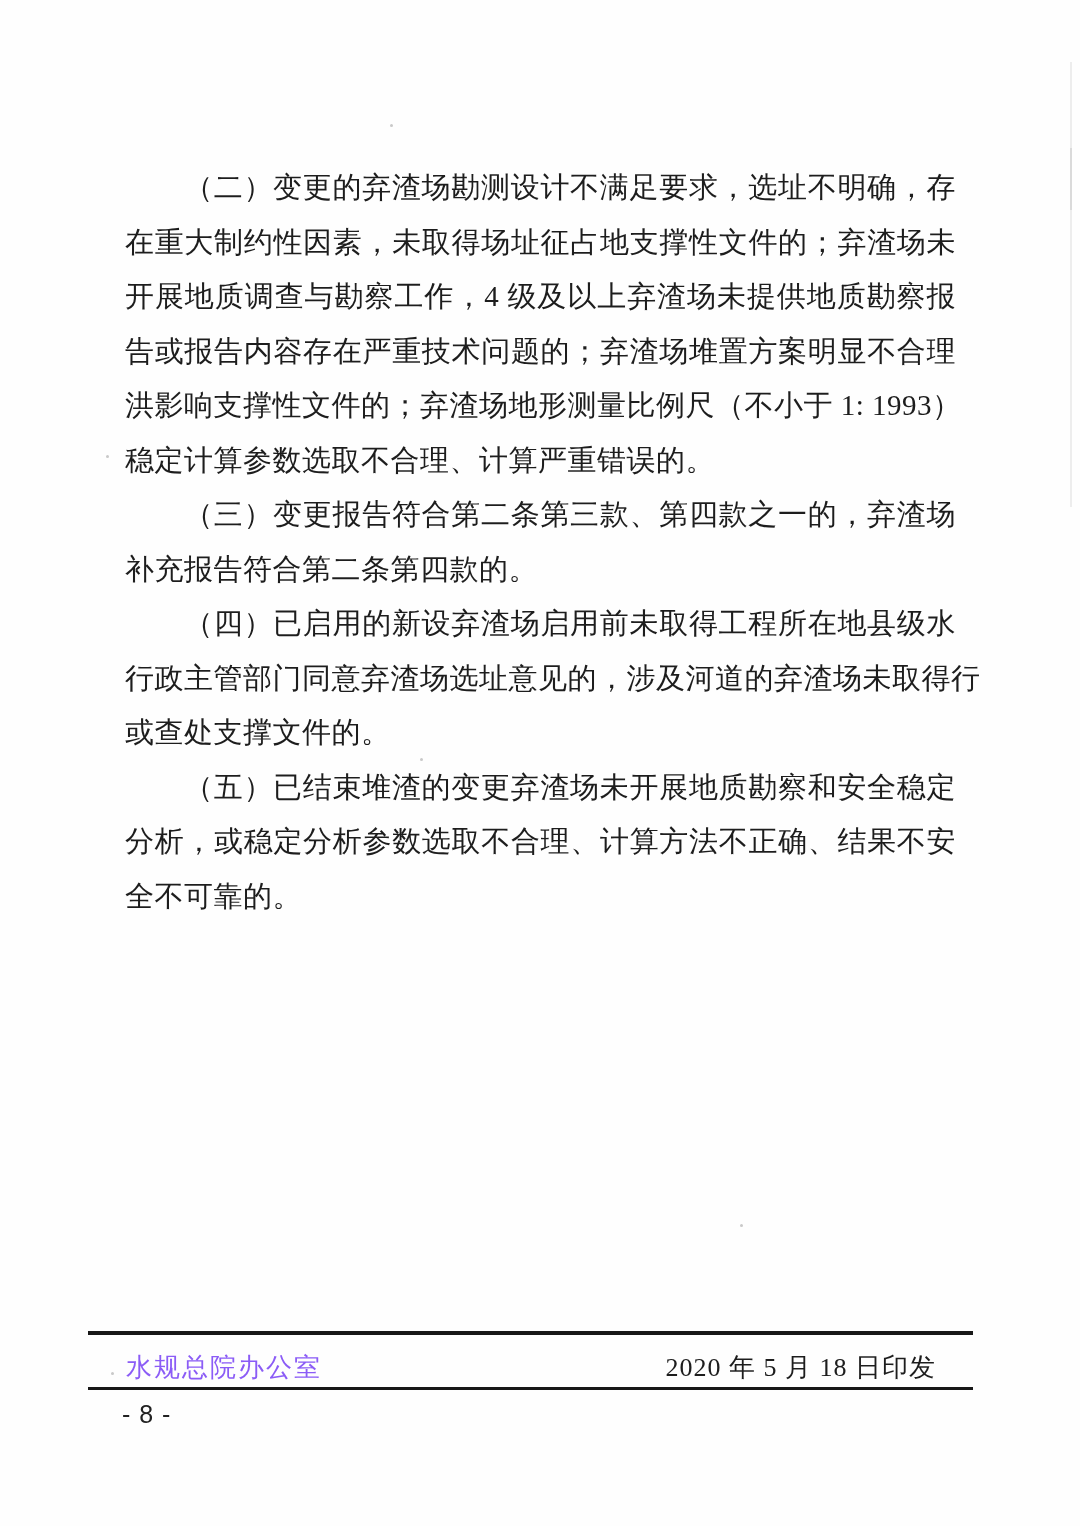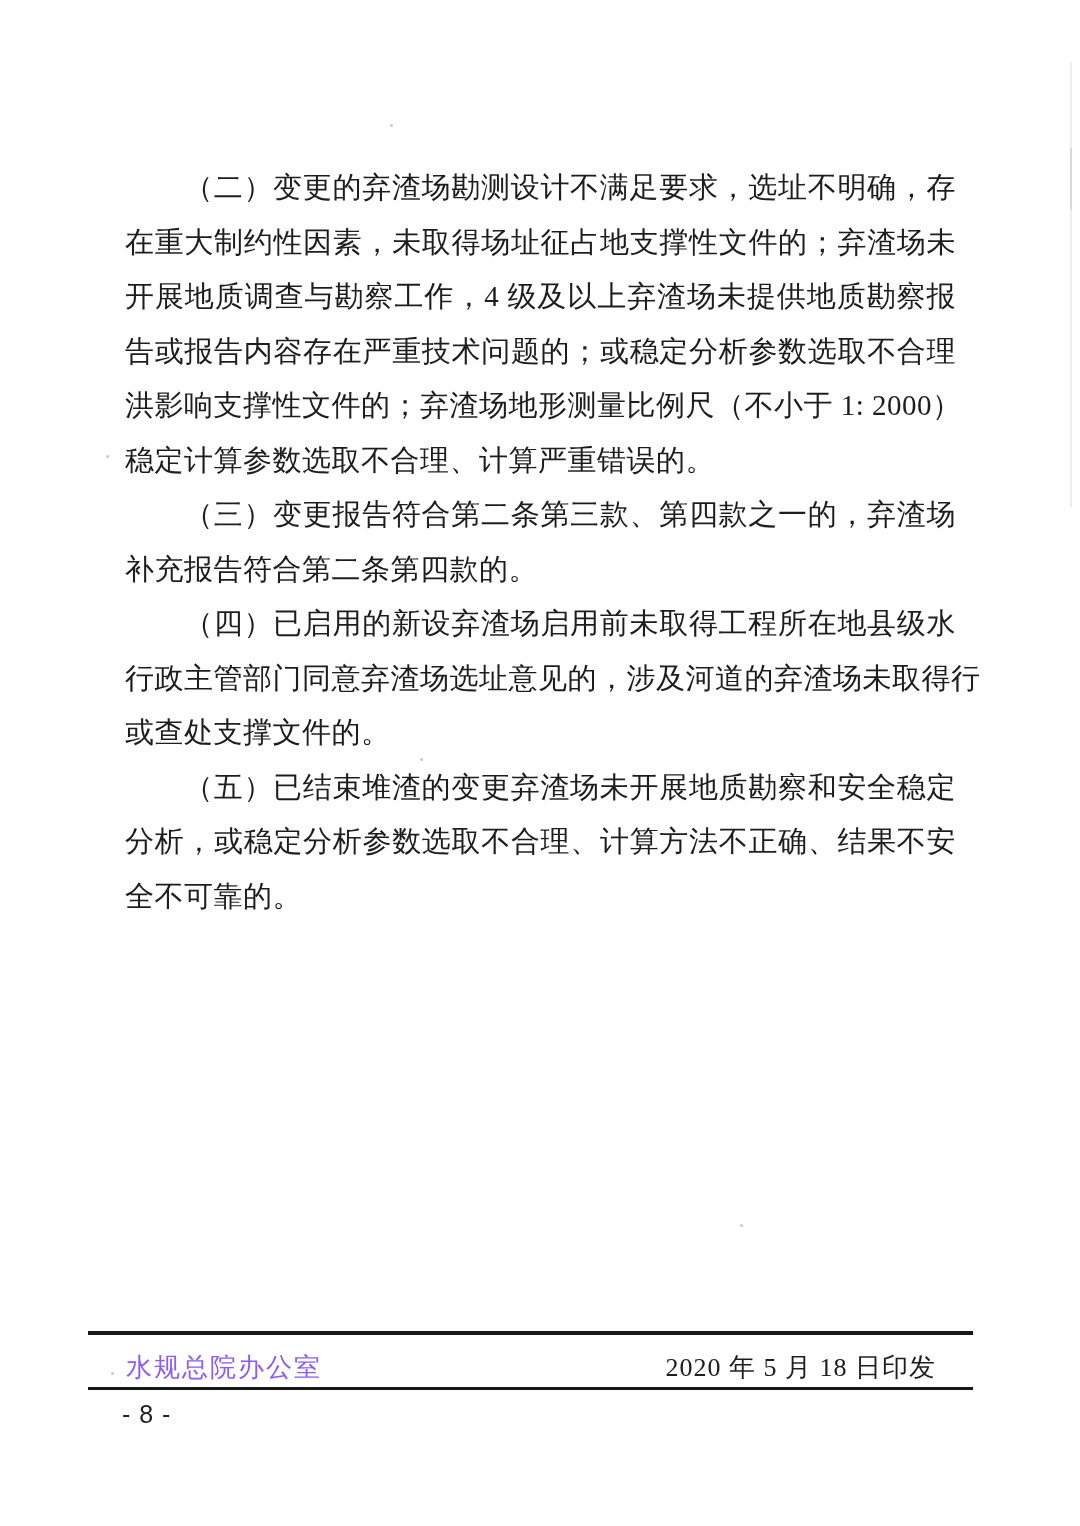--- a/index.html
+++ b/index.html
@@ -105,22 +105,22 @@
 </style>
 </head>
 <body>
 
 <div class="page">
 
   <div class="doc-body" id="doc-body">
       <div class="line first">（二）变更的弃渣场勘测设计不满足要求，选址不明确，存</div>
       <div class="line">在重大制约性因素，未取得场址征占地支撑性文件的；弃渣场未</div>
       <div class="line">开展地质调查与勘察工作，4 级及以上弃渣场未提供地质勘察报</div>
-      <div class="line">告或报告内容存在严重技术问题的；或稳定分析参数选取不合理</div>
-      <div class="line">洪影响支撑性文件的；弃渣场地形测量比例尺（不小于 1: 2000）</div>
+      <div class="line">告或报告内容存在严重技术问题的；弃渣场堆置方案明显不合理</div>
+      <div class="line">洪影响支撑性文件的；弃渣场地形测量比例尺（不小于 1: 1993）</div>
       <div class="line last">稳定计算参数选取不合理、计算严重错误的。</div>
       <div class="line first">（三）变更报告符合第二条第三款、第四款之一的，弃渣场</div>
       <div class="line last">补充报告符合第二条第四款的。</div>
       <div class="line first">（四）已启用的新设弃渣场启用前未取得工程所在地县级水</div>
       <div class="line">行政主管部门同意弃渣场选址意见的，涉及河道的弃渣场未取得行</div>
       <div class="line last">或查处支撑文件的。</div>
       <div class="line first">（五）已结束堆渣的变更弃渣场未开展地质勘察和安全稳定</div>
       <div class="line">分析，或稳定分析参数选取不合理、计算方法不正确、结果不安</div>
       <div class="line last">全不可靠的。</div>
     </div>

